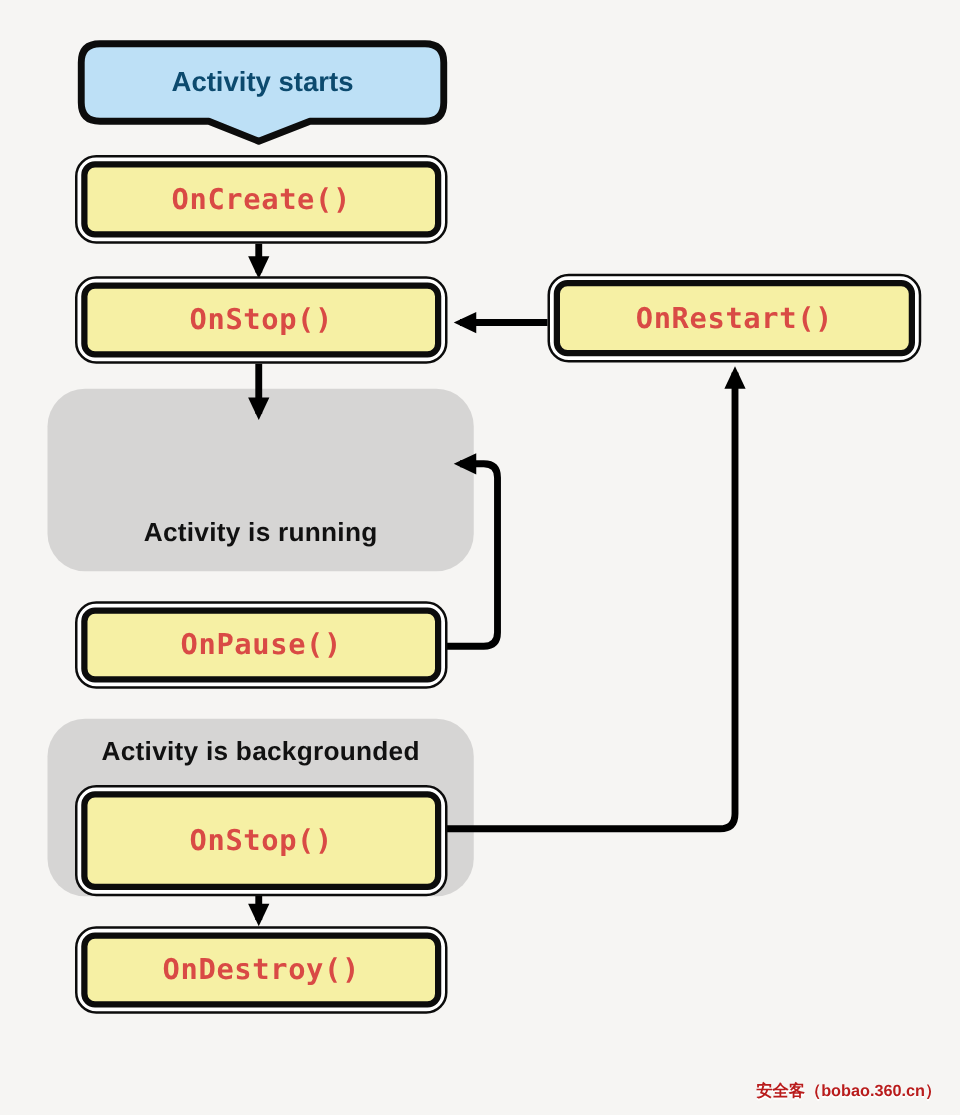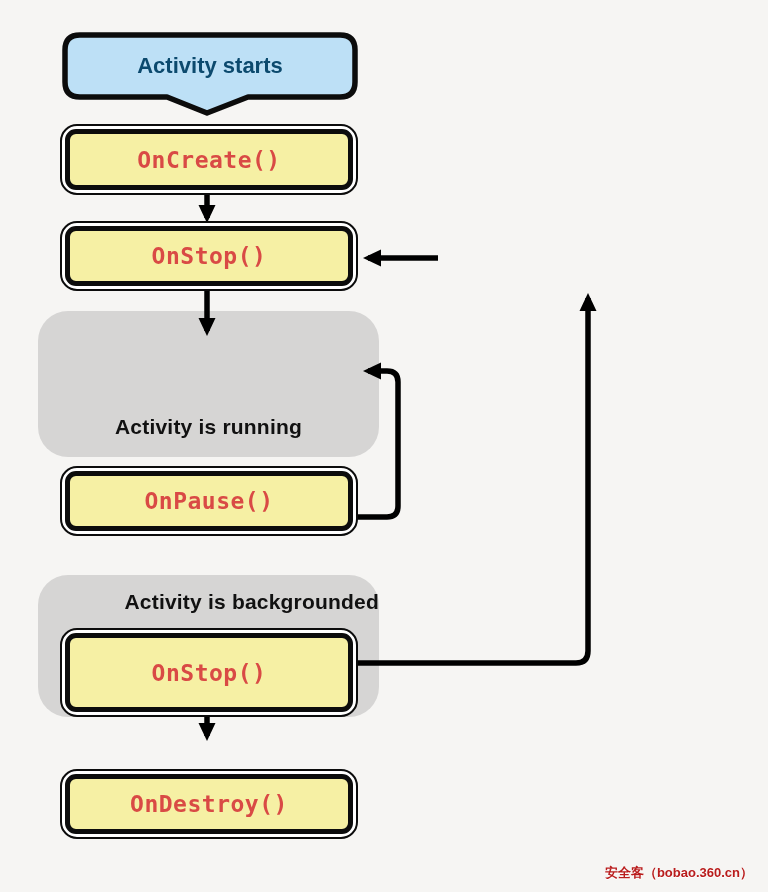--- a/index.html
+++ b/index.html
@@ -90,21 +90,21 @@
 </head>
 <body>
 
 <div class="canvas">
 
   <div class="group" style="left:38px; top:311px; width:341px; height:146px;">
     <div class="group-label" style="bottom:18px;">Activity is running</div>
   </div>
 
   <div class="group" style="left:38px; top:575px; width:341px; height:142px;">
-    <div class="group-label" style="top:15px;text-align:right;">Activity is backgrounded</div>
+    <div class="group-label" style="top:15px;">Activity is backgrounded</div>
   </div>
 
   <svg class="layer connectors" viewBox="0 0 768 892">
     <defs>
       <marker id="ah" markerUnits="userSpaceOnUse" markerWidth="24" markerHeight="24" refX="14" refY="11" orient="auto">
         <path d="M1,2.5 L19,11 L1,19.5 Z" fill="#000"></path>
       </marker>
     </defs>
 
     <path d="M 80 35 H 340 Q 355 35 355 50 V 82 Q 355 97 340 97 H 248 L 207 113 L 167 97 H 80 Q 65 97 65 82 V 50 Q 65 35 80 35 Z" fill="#BDE0F6" stroke="#0c0c0c" stroke-width="5.5" stroke-linejoin="round"></path>
@@ -125,30 +125,33 @@
   <div class="start-label">Activity starts</div>
 
   <div class="node" style="left:60px; top:124px; width:298px; height:71px;">
     <div class="node-inner">OnCreate()</div>
   </div>
 
   <div class="node" style="left:60px; top:221px; width:298px; height:70px;">
     <div class="node-inner">OnStop()</div>
   </div>
 
+  <div class="node" style="left:438px; top:219px; width:299px; height:71px;">
+    <div class="node-inner">OnRestart()</div>
+  </div>
 
 
-  <div class="node" style="left:60px; top:466px; width:298px; height:70px;">
+  <div class="node" style="left:60px; top:481px; width:298px; height:70px;">
     <div class="node-inner">OnPause()</div>
   </div>
 
   <div class="node" style="left:60px; top:628px; width:298px; height:89px;">
     <div class="node-inner">OnStop()</div>
   </div>
 
-  <div class="node" style="left:60px; top:769px; width:298px; height:70px;">
+  <div class="node" style="left:60px; top:741px; width:298px; height:70px;">
     <div class="node-inner">OnDestroy()</div>
   </div>
 
 
   <div class="watermark">安全客（bobao.360.cn）</div>
 
 </div>
 
 </body></html>

